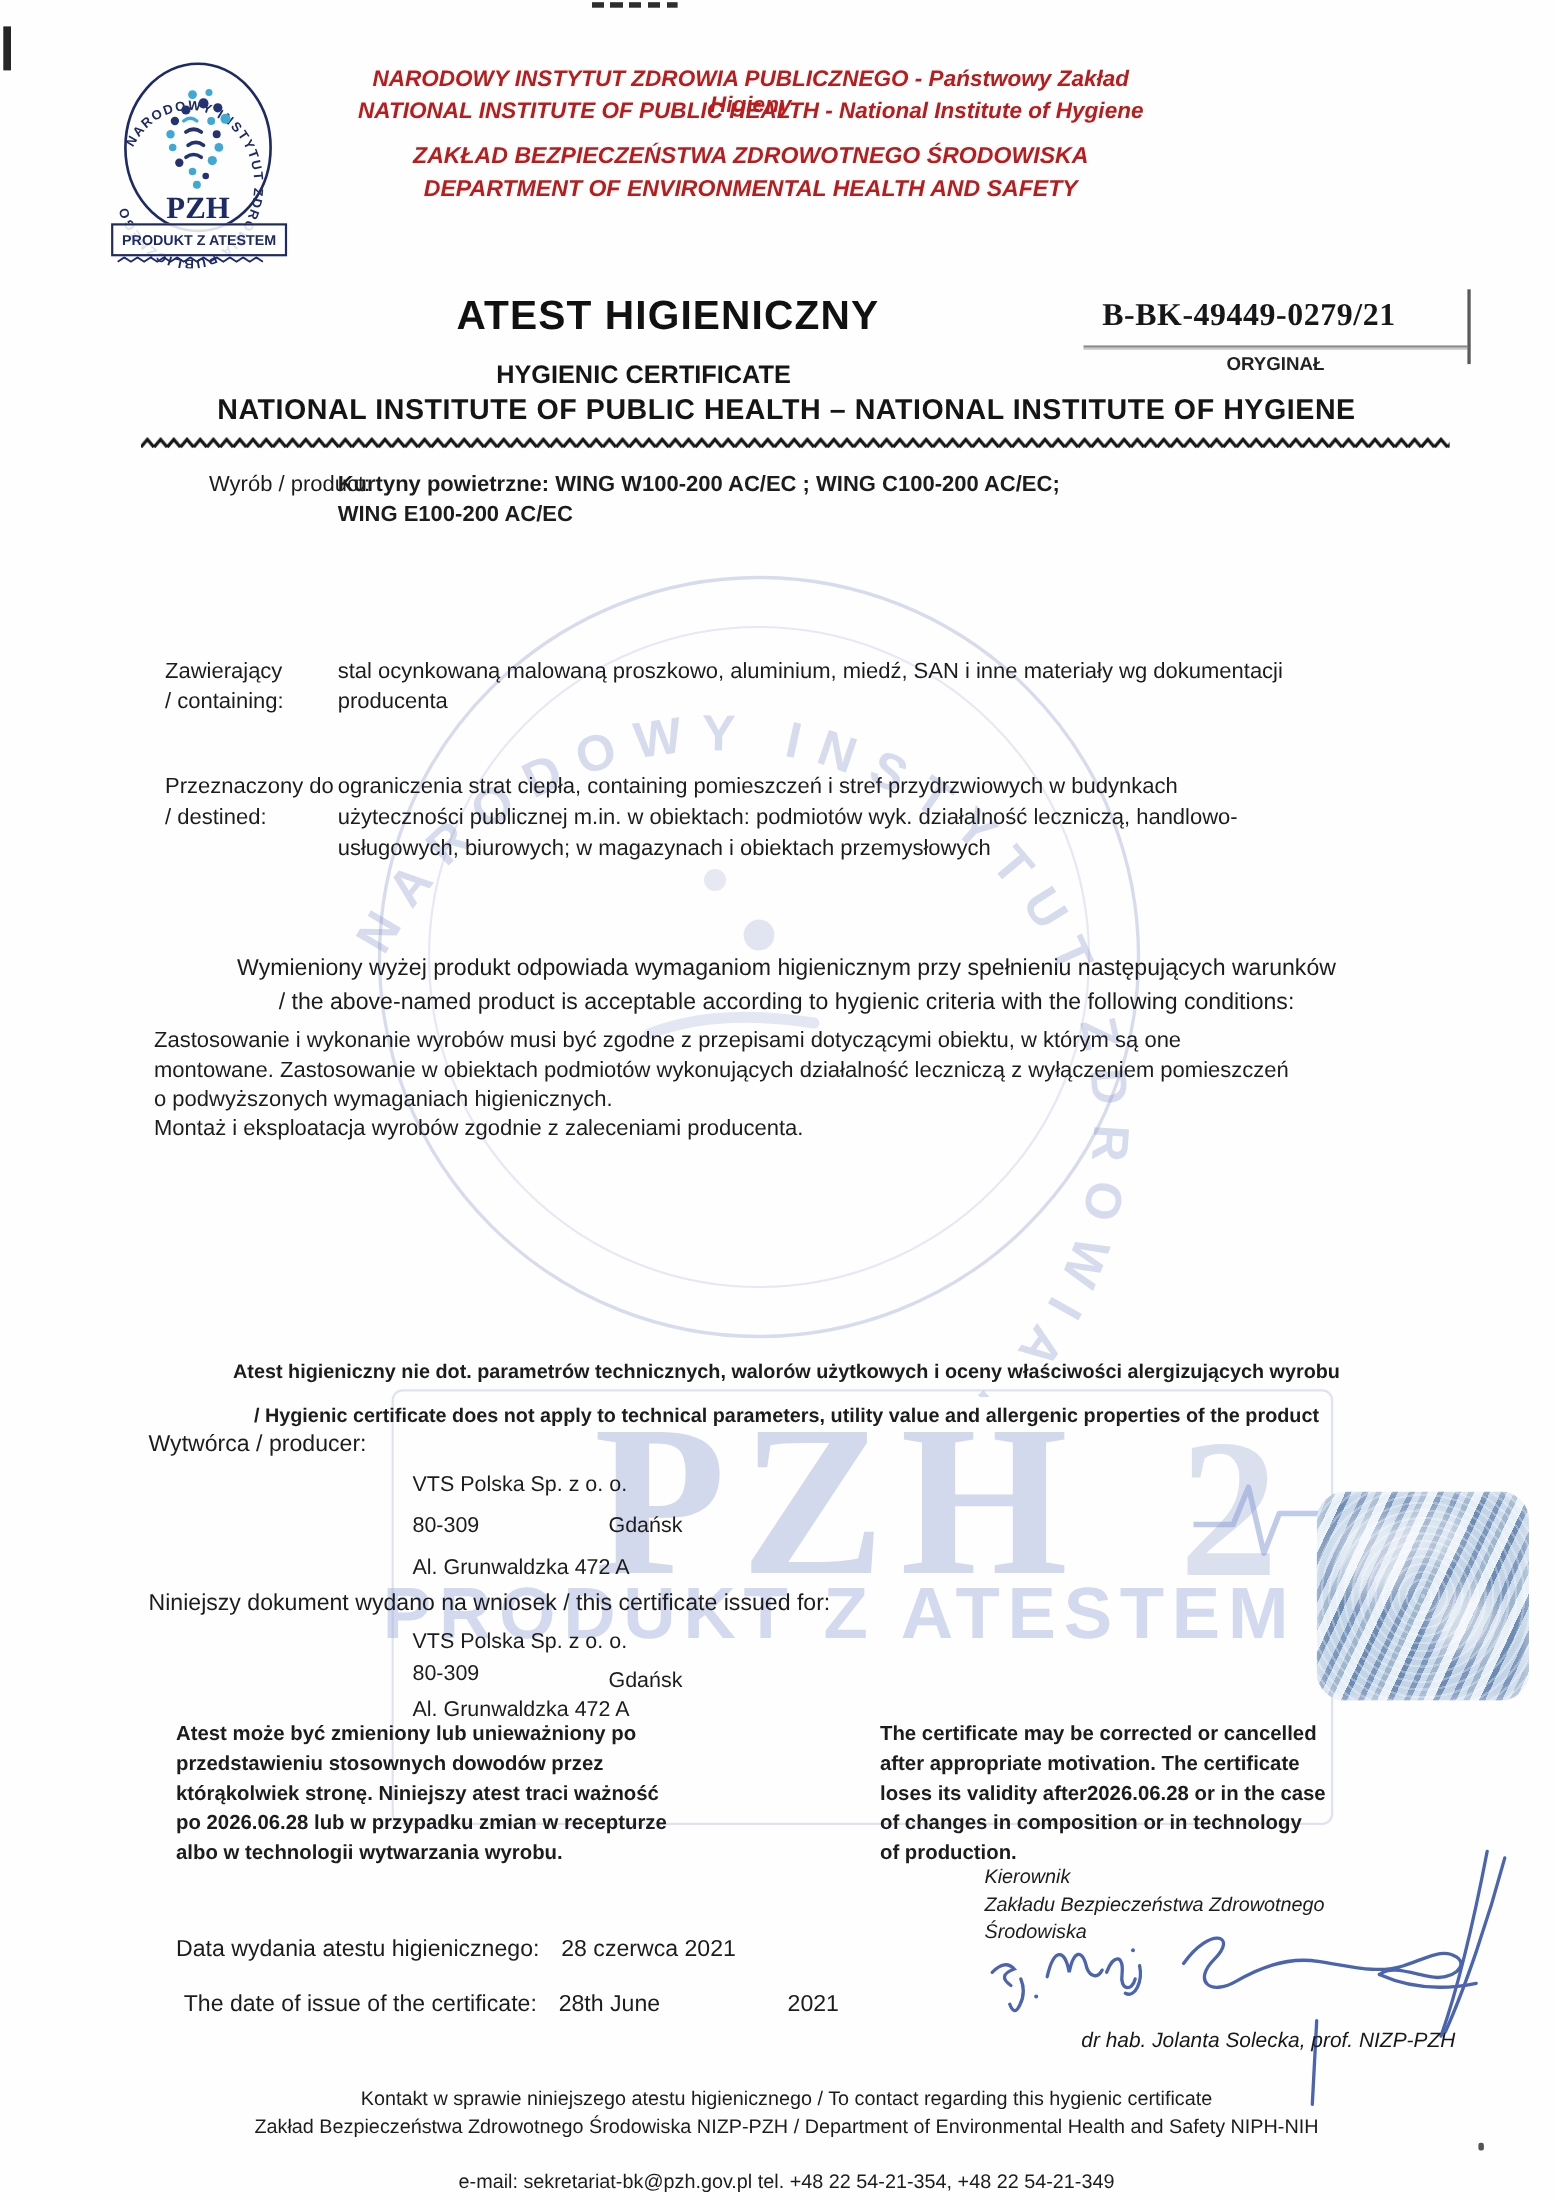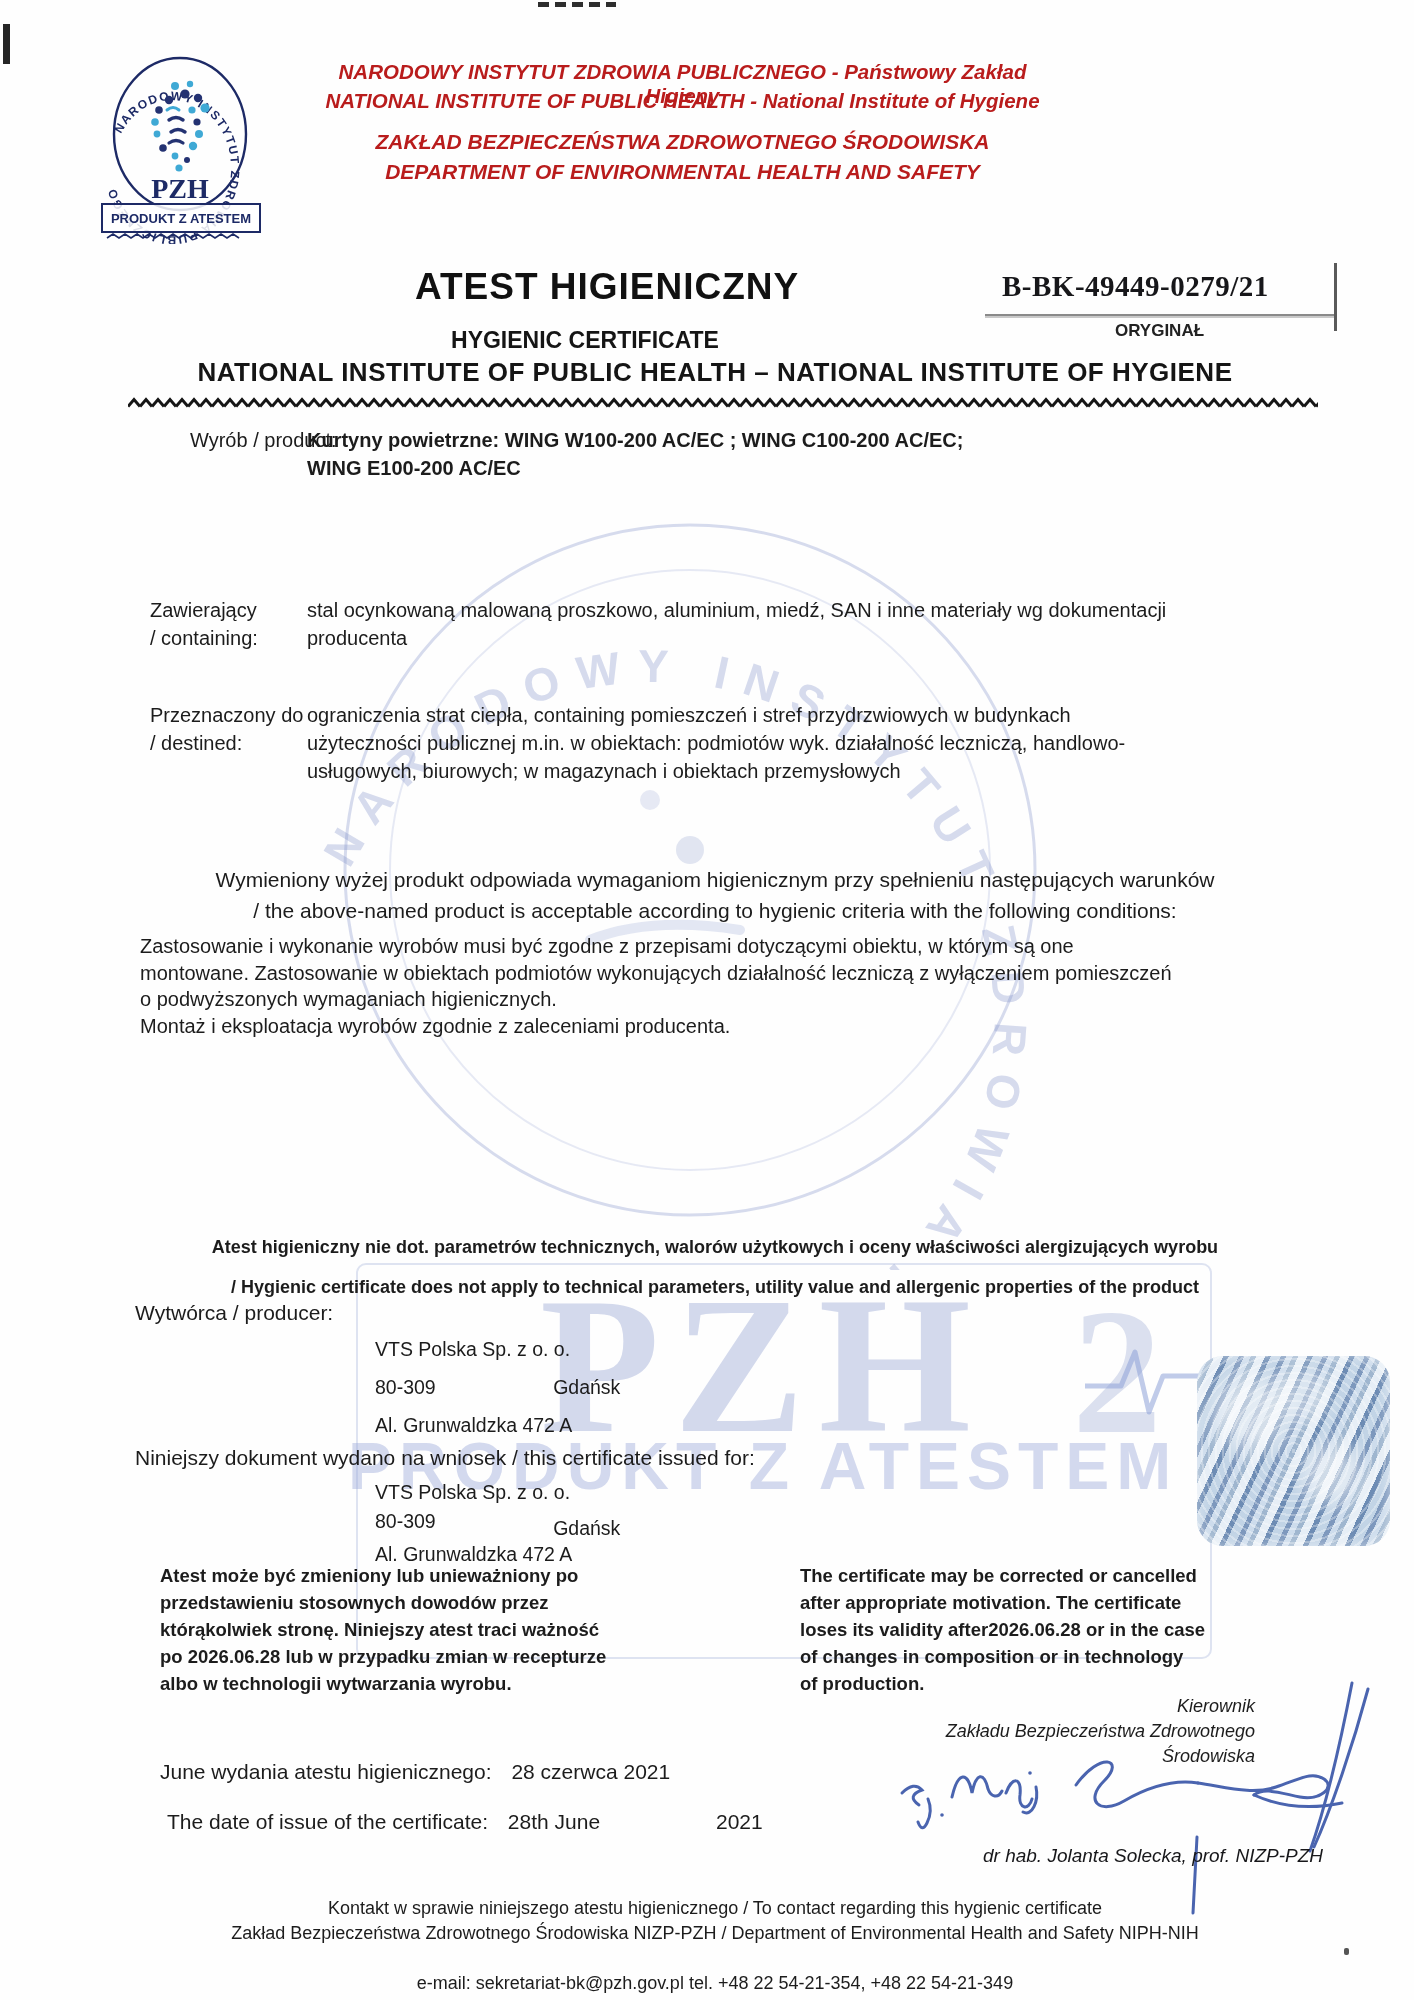--- a/index.html
+++ b/index.html
@@ -86,21 +86,21 @@
         #e6eef6 16px 24px,#6d8cb4 24px 29px,#c2d4e6 29px 38px);
     box-shadow:inset 0 0 14px rgba(255,255,255,.6);}
   .sticker:after{content:"";position:absolute;inset:0;border-radius:26px;
     background:repeating-radial-gradient(circle at 50% 50%, rgba(255,255,255,.30) 0 2px, rgba(255,255,255,0) 2px 7px);}
 
   
   .val-pl{left:160px;top:1562px;width:640px;font-size:18.5px;font-weight:bold;line-height:27px;}
   .val-en{left:800px;top:1562px;width:470px;font-size:18.5px;font-weight:bold;line-height:27px;}
 
   
-  .role{left:895px;top:1694px;width:360px;text-align:right;font-size:18px;font-style:italic;line-height:25px;}
+  .role{left:895px;top:1694px;width:360px;text-align:left;font-size:18px;font-style:italic;line-height:25px;}
   .date-pl{left:160px;top:1760px;font-size:21px;}
   .date-en{left:167px;top:1810px;font-size:21px;}
   .dv{margin-left:14px;} .dy{margin-left:110px;}
   .sig-svg{left:880px;top:1675px;z-index:2;}
   .signer{left:983px;top:1845px;font-size:19px;font-style:italic;color:#17171a;}
 
   
   .foot{left:50px;width:1330px;text-align:center;font-size:18px;}
   .ft1{top:1898px;} .ft2{top:1923px;} .ft3{top:1948px;} .ft4{top:1973px;}
 
@@ -249,21 +249,21 @@
 after appropriate motivation. The certificate
 loses its validity after2026.06.28  or in the case
 of changes in composition or in technology
 of production.</div>
 
   <div class="abs content role pre">Kierownik
 Zakładu Bezpieczeństwa Zdrowotnego
 Środowiska</div>
 
   <div class="abs content date-pl">
-    <span>June wydania atestu higienicznego:</span>
+    <span>Data wydania atestu higienicznego:</span>
     <span class="dv">28 czerwca 2021</span>
   </div>
   <div class="abs content date-en">
     <span>The date of issue of the certificate:</span>
     <span class="dv">28th June</span>
     <span class="dy">2021</span>
   </div>
 
   <svg class="abs sig-svg" width="500" height="245" viewBox="0 0 500 245">
     <g fill="none" stroke="#3b57a9" stroke-width="3" stroke-linecap="round" opacity="0.92">

